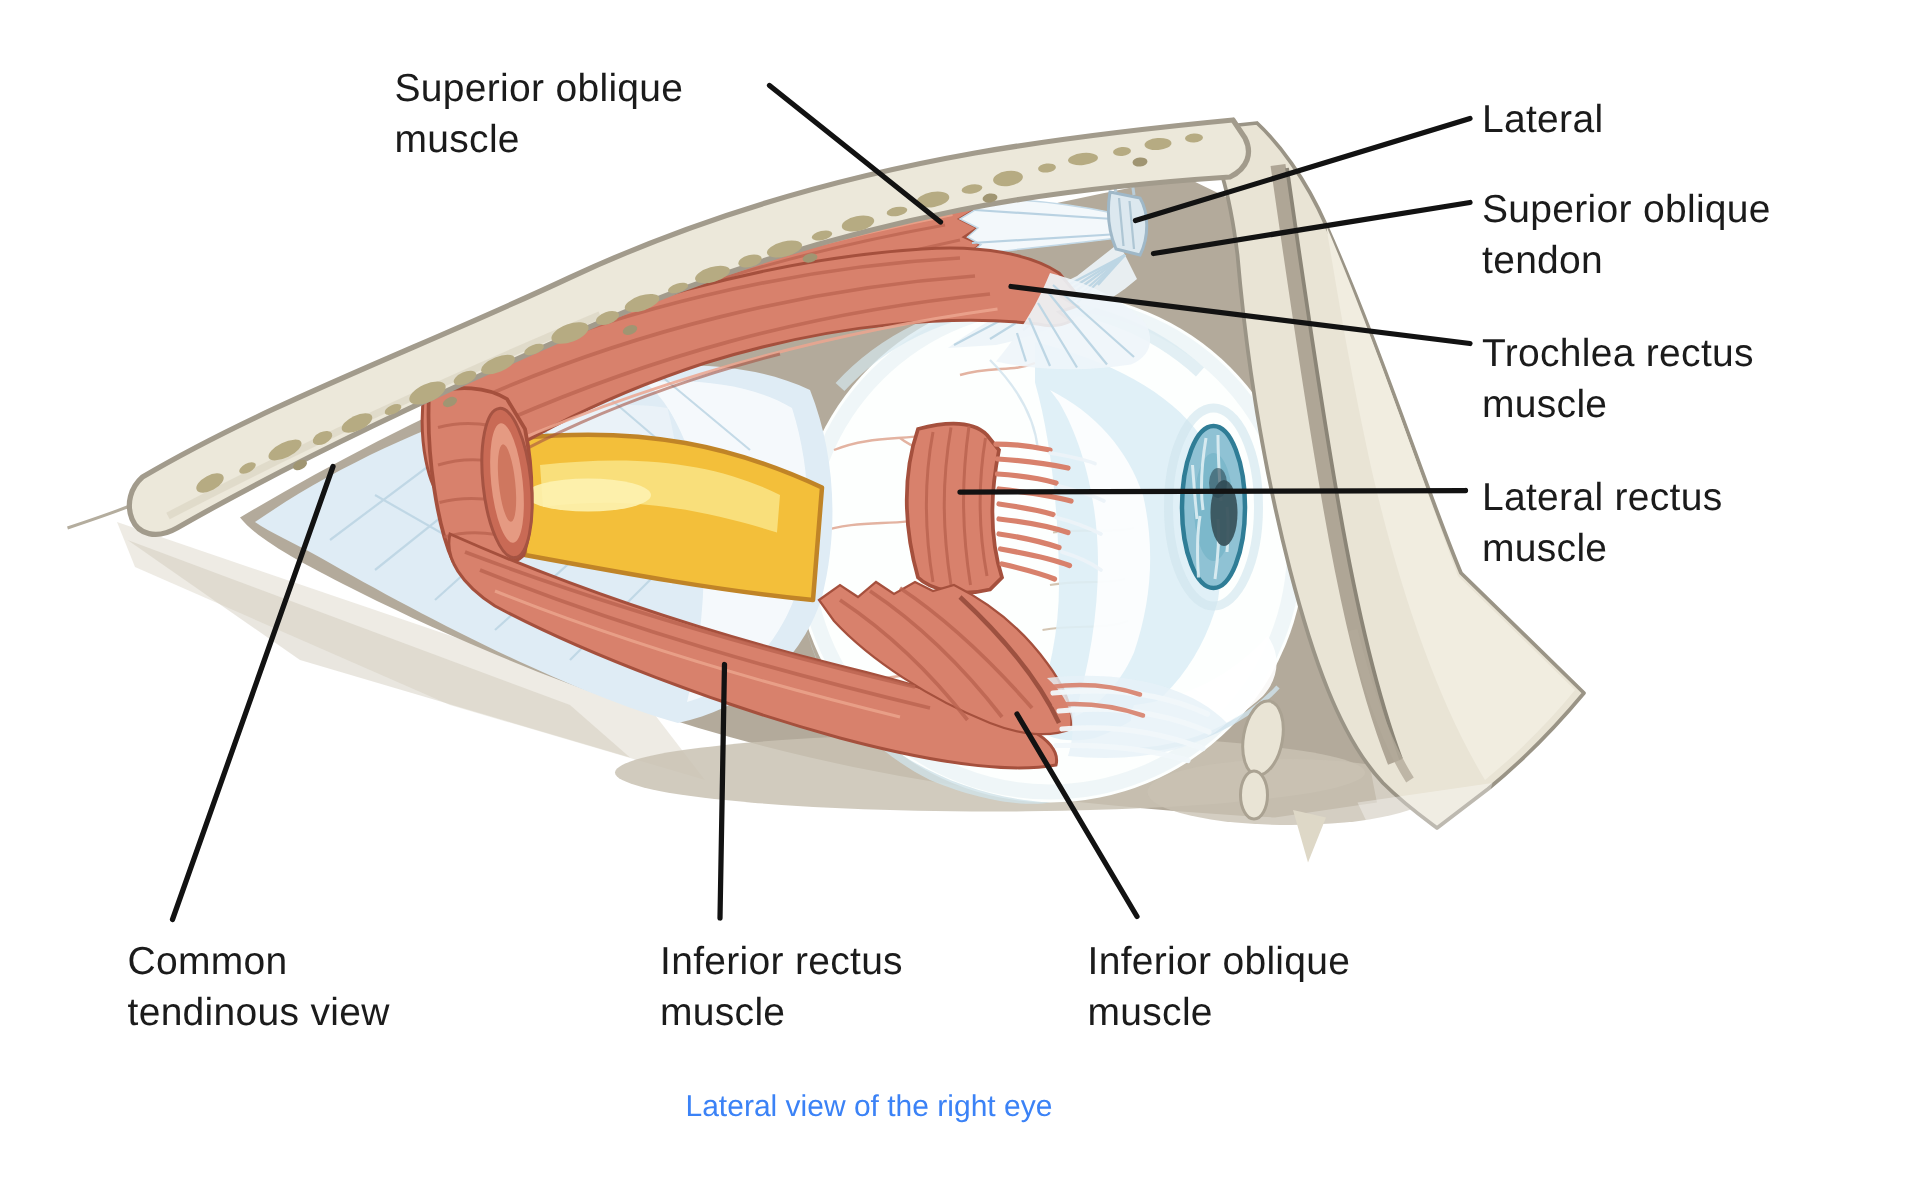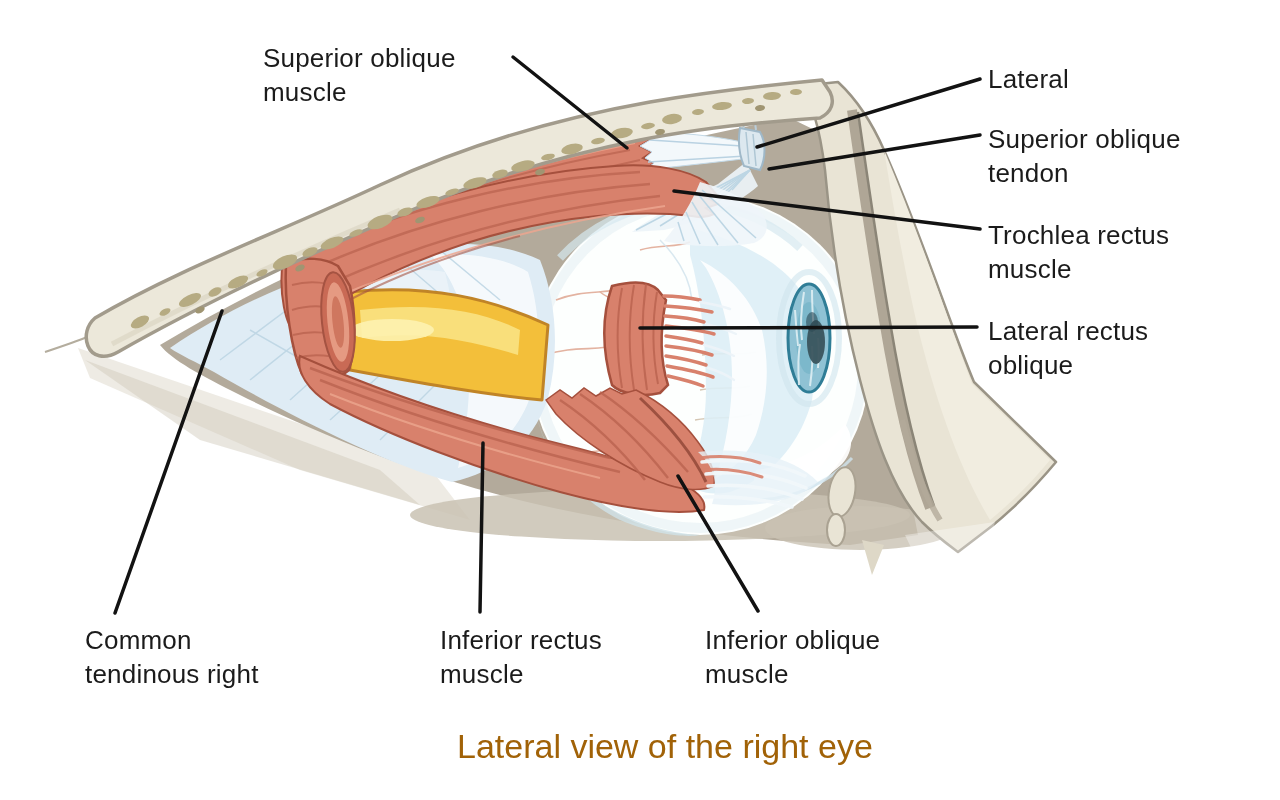--- a/index.html
+++ b/index.html
@@ -1,21 +1,21 @@
 <!DOCTYPE html>
 <html><head>
 <meta charset="utf-8">
 <style>
   html,body{margin:0;padding:0;background:#fff;}
   .stage{position:relative;width:1280px;height:800px;background:#ffffff;overflow:hidden;
          font-family:"Liberation Sans", sans-serif;}
   .artwork{position:absolute;left:0;top:0;}
   .lbl{position:absolute;font-size:26px;line-height:34px;color:#1b1b1b;
        white-space:pre-line;letter-spacing:0.2px;}
-  .caption{position:absolute;font-size:34px;color:#a16207;white-space:nowrap;}
+  .caption{position:absolute;font-size:20px;color:#3b82f6;white-space:nowrap;}
 </style>
 </head>
 <body>
 
 <div class="stage">
 
   <svg class="artwork" width="1280" height="800" viewBox="0 0 1280 800">
 
     <g>
       <path d="M 78,348 L 430,468 L 470,520 L 300,470 L 90,378 Z" fill="#ddd7ca" opacity="0.5"></path>
@@ -324,22 +324,22 @@
   </svg>
 
   <div class="lbl" style="left:263px; top:41px;">Superior oblique
 muscle</div>
   <div class="lbl" style="left:988px; top:62px;">Lateral</div>
   <div class="lbl" style="left:988px; top:122px;">Superior oblique
 tendon</div>
   <div class="lbl" style="left:988px; top:218px;">Trochlea rectus
 muscle</div>
   <div class="lbl" style="left:988px; top:314px;">Lateral rectus
-oblique</div>
+muscle</div>
   <div class="lbl" style="left:85px;  top:623px;">Common
-tendinous right</div>
+tendinous view</div>
   <div class="lbl" style="left:440px; top:623px;">Inferior rectus
 muscle</div>
-  <div class="lbl" style="left:705px; top:623px;">Inferior oblique
+  <div class="lbl" style="left:725px; top:623px;">Inferior oblique
 muscle</div>
   <div class="caption" style="left:457px; top:727px;">Lateral view of the right eye</div>
 
 </div>
 
 </body></html>

